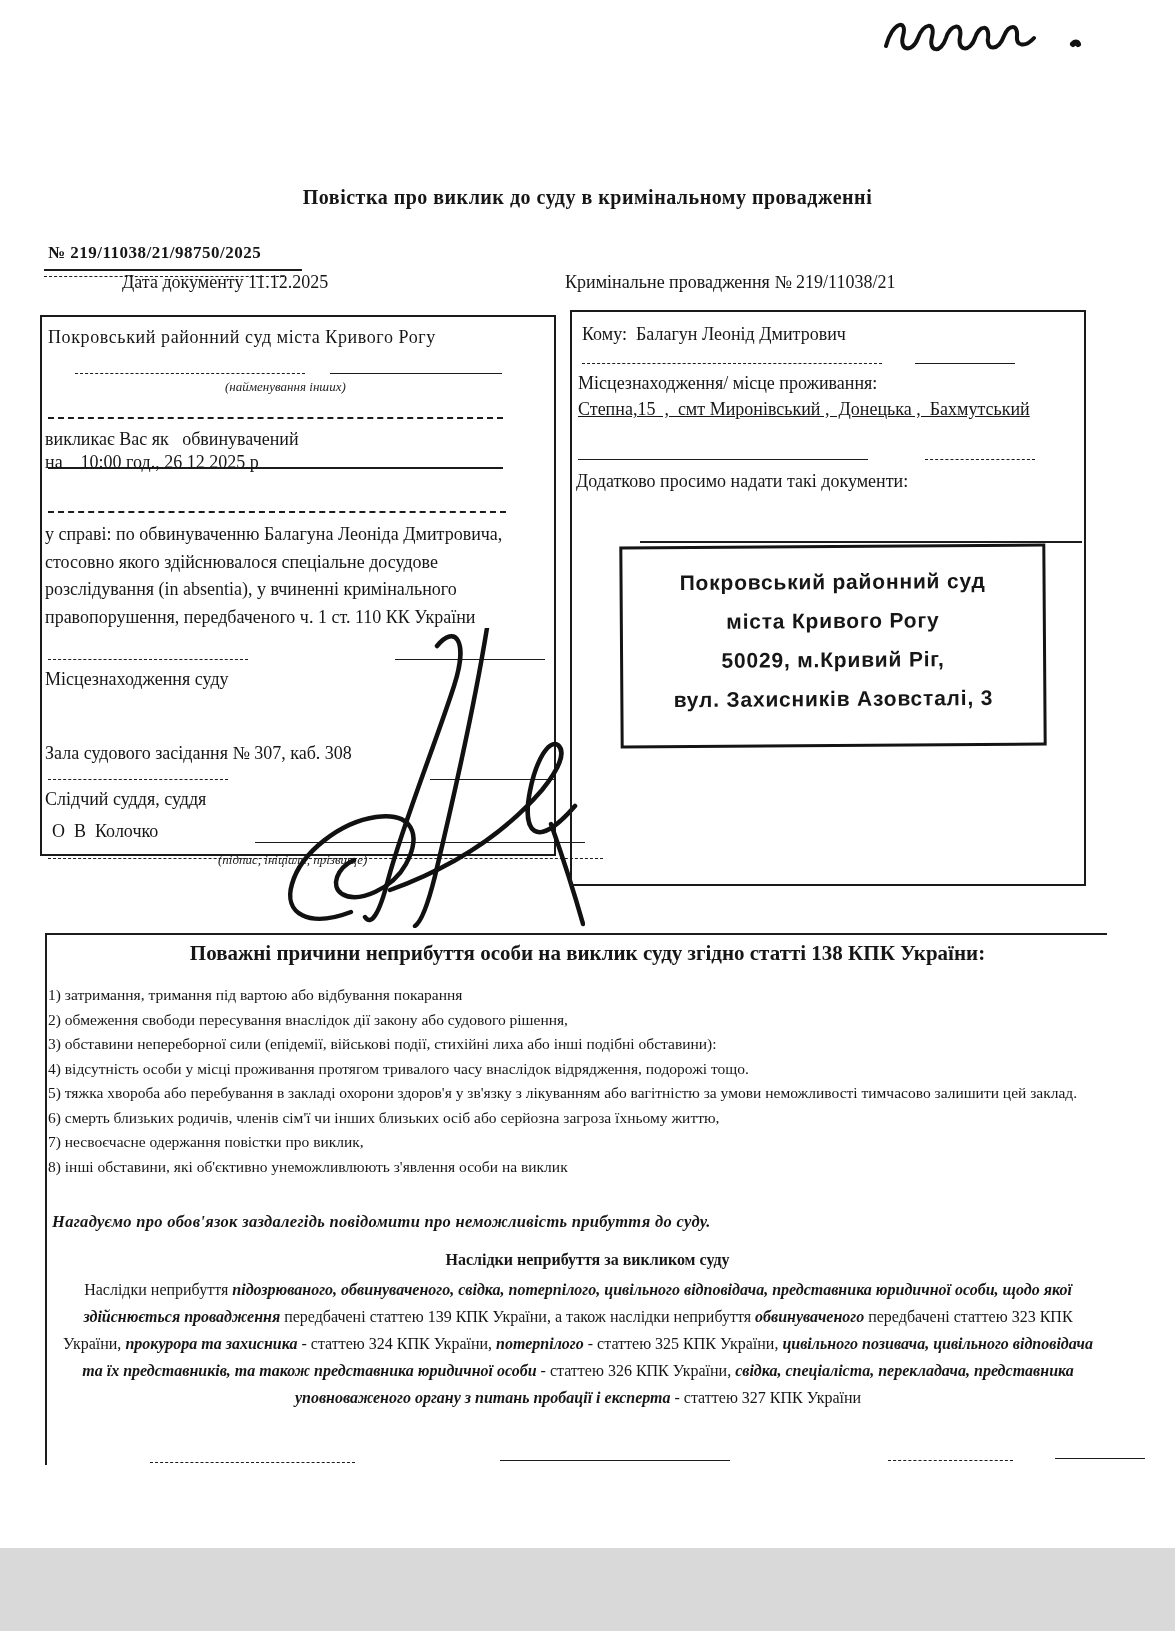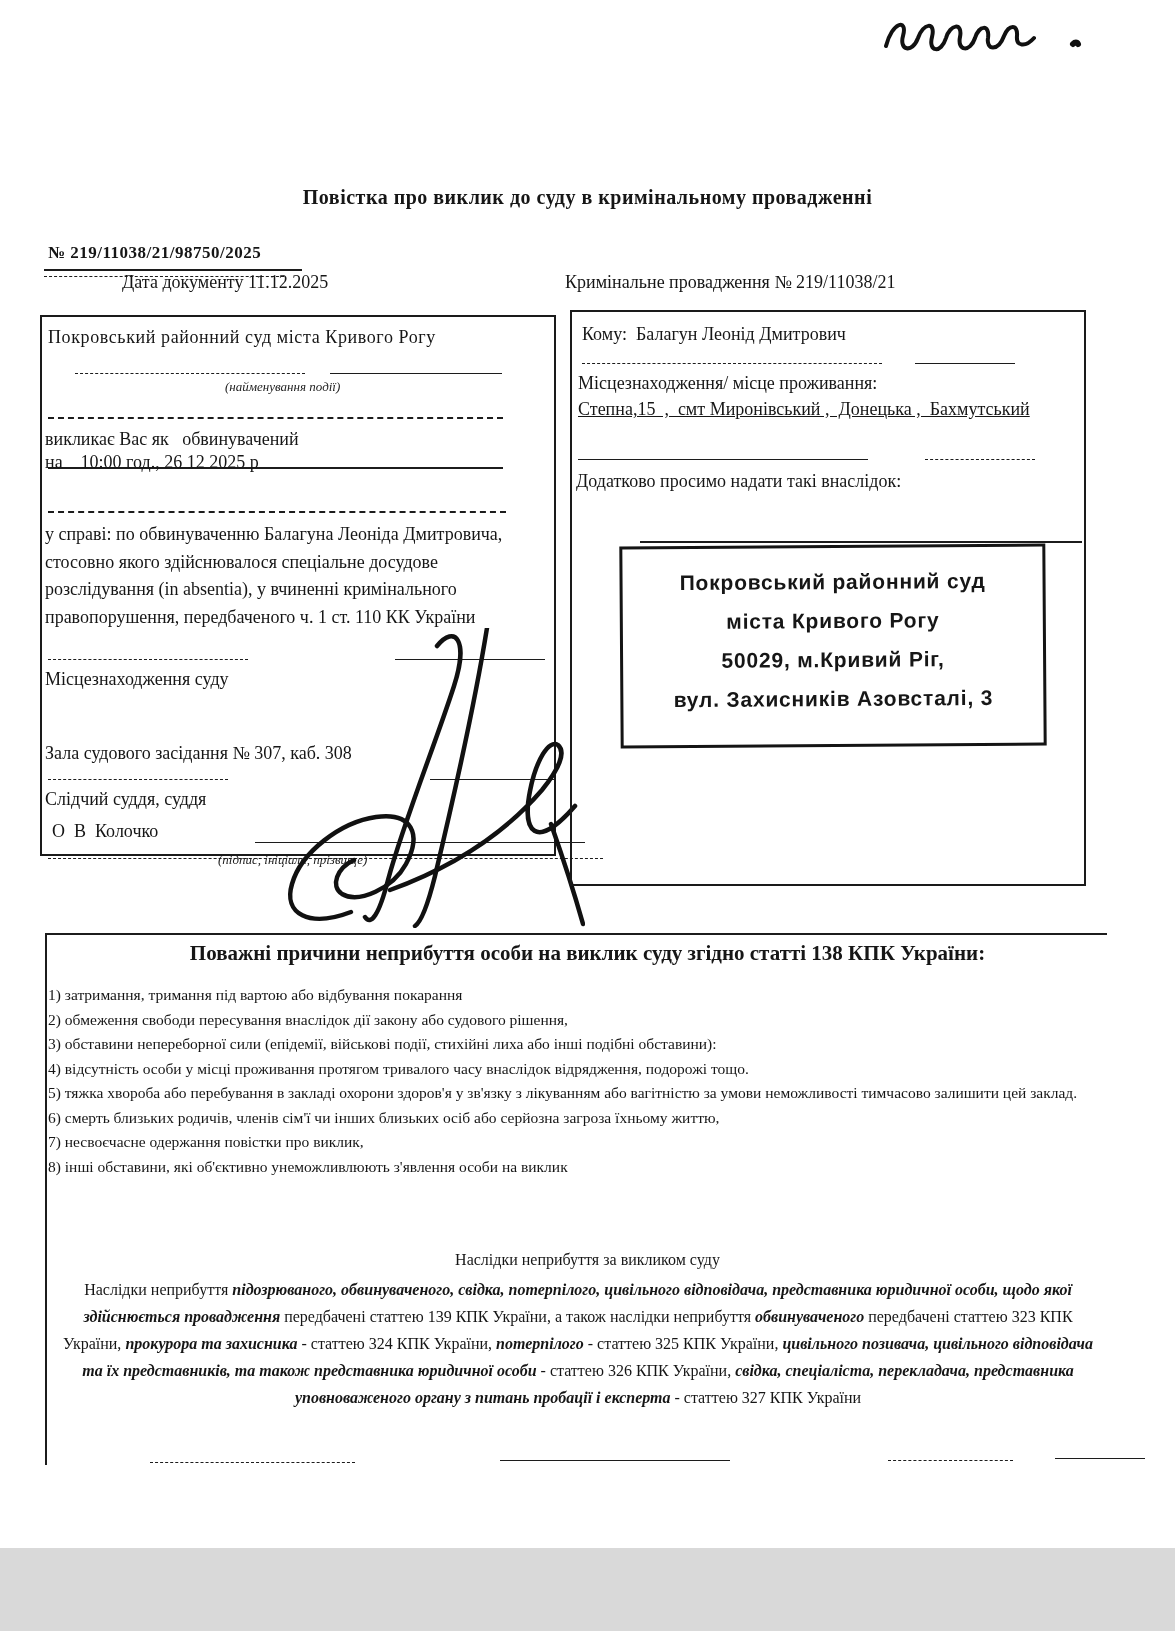--- a/index.html
+++ b/index.html
@@ -31,21 +31,21 @@
     border:3px solid #141414;
     font-family:"Liberation Sans", sans-serif;
     font-weight:bold;font-size:21px;line-height:39px;
     text-align:center;letter-spacing:.8px;
     transform:rotate(-0.4deg);
   }
   .notice-box{position:absolute;border-left:2px solid #1c1c1c;border-top:2px solid #1c1c1c;}
   .notice-head{font-size:21px;font-weight:bold;text-align:center;width:100%;}
   .reason{font-size:15.5px;line-height:24.5px;}
   .reminder{font-size:16.5px;font-weight:bold;font-style:italic;letter-spacing:.3px;}
-  .cons-title{font-size:16px;font-weight:normal;text-align:center;width:100%;}
+  .cons-title{font-size:16px;font-weight:bold;text-align:center;width:100%;}
   .cons-par{font-size:16px;line-height:27px;text-align:center;}
   .cons-par .it-b{font-style:italic;font-weight:bold;}
   svg.ink{position:absolute;stroke:#111;fill:none;stroke-linecap:round;stroke-linejoin:round;}
 </style>
 </head>
 <body>
 
 <div class="page">
 
   <svg class="ink" style="left:868px;top:2px;" width="280" height="62" viewBox="0 0 280 62" stroke-width="4">
@@ -60,21 +60,21 @@
   <div class="rule dash thin" style="left:44px;top:276px;width:240px;"></div>
 
   <div class="t hdr-line" style="left:122px;top:272px;">Дата документу 11.12.2025</div>
   <div class="t hdr-line" style="left:565px;top:272px;">Кримінальне провадження №  219/11038/21</div>
 
   <div class="box" style="left:40px;top:315px;width:512px;height:537px;"></div>
 
   <div class="t boxline" style="left:48px;top:325px;width:470px;letter-spacing:.6px;">Покровський районний суд міста Кривого Рогу</div>
   <div class="rule dash thin" style="left:75px;top:373px;width:230px;"></div>
   <div class="rule thin" style="left:330px;top:373px;width:172px;"></div>
-  <div class="t caption" style="left:225px;top:379px;">(найменування події)</div>
+  <div class="t caption" style="left:225px;top:379px;">(найменування інших)</div>
 
   <div class="rule dash" style="left:48px;top:417px;width:455px;"></div>
   <div class="t boxline pre" style="left:45px;top:427px;">викликає Вас як   обвинувачений</div>
 
   <div class="rule" style="left:48px;top:467px;width:455px;"></div>
   <div class="t boxline pre" style="left:45px;top:450px;">на    10:00 год., 26 12 2025 р</div>
 
   <div class="rule dash" style="left:48px;top:511px;width:458px;"></div>
   <div class="t boxline" style="left:45px;top:521px;width:490px;line-height:27.5px;">у справі: по обвинуваченню Балагуна Леоніда Дмитровича, стосовно якого здійснювалося спеціальне досудове розслідування (in absentia), у вчиненні кримінального правопорушення, передбаченого ч. 1 ст. 110 КК України</div>
 
@@ -105,21 +105,21 @@
 
   <div class="t boxline pre" style="left:582px;top:322px;">Кому:  Балагун Леонід Дмитрович</div>
   <div class="rule dash thin" style="left:582px;top:363px;width:300px;"></div>
   <div class="rule thin" style="left:915px;top:363px;width:100px;"></div>
 
   <div class="t boxline" style="left:578px;top:371px;">Місцезнаходження/ місце проживання:</div>
   <div class="t boxline pre" style="left:578px;top:397px;width:500px;text-decoration:underline;">Степна,15  ,  смт Миронівський ,  Донецька ,  Бахмутський</div>
 
   <div class="rule thin" style="left:578px;top:459px;width:290px;"></div>
   <div class="rule dash thin" style="left:925px;top:459px;width:110px;"></div>
-  <div class="t boxline" style="left:576px;top:469px;">Додатково просимо надати такі внаслідок:</div>
+  <div class="t boxline" style="left:576px;top:469px;">Додатково просимо надати такі документи:</div>
 
   <div class="rule" style="left:640px;top:541px;width:442px;"></div>
   <div class="stamp" style="left:620px;top:545px;width:420px;height:182px;padding-top:14px;">
     <div>Покровський районний суд</div>
     <div>міста Кривого Рогу</div>
     <div>50029, м.Кривий Ріг,</div>
     <div>вул. Захисників Азовсталі, 3</div>
   </div>
 
   <div class="notice-box" style="left:45px;top:933px;width:1060px;height:530px;"></div>
@@ -130,20 +130,21 @@
     <div class="reason">1) затримання, тримання під вартою або відбування покарання</div>
     <div class="reason">2) обмеження свободи пересування внаслідок дії закону або судового рішення,</div>
     <div class="reason">3) обставини непереборної сили (епідемії, військові події, стихійні лиха або інші подібні обставини):</div>
     <div class="reason">4) відсутність особи у місці проживання протягом тривалого часу внаслідок відрядження, подорожі тощо.</div>
     <div class="reason">5) тяжка хвороба або перебування в закладі охорони здоров'я у зв'язку з лікуванням або вагітністю за умови неможливості тимчасово залишити цей заклад.</div>
     <div class="reason">6) смерть близьких родичів, членів сім'ї чи інших близьких осіб або серйозна загроза їхньому життю,</div>
     <div class="reason">7) несвоєчасне одержання повістки про виклик,</div>
     <div class="reason">8) інші обставини, які об'єктивно унеможливлюють з'явлення особи на виклик</div>
   </div>
 
+  <div class="t reminder" style="left:52px;top:1212px;width:1040px;">Нагадуємо про обов'язок заздалегідь повідомити про неможливість прибуття до суду.</div>
 
   <div class="t cons-title" style="left:0;top:1251px;">Наслідки неприбуття за викликом суду</div>
 
   <div class="t cons-par" style="left:58px;top:1276px;width:1040px;">
     <span>Наслідки неприбуття </span><span class="it-b">підозрюваного, обвинуваченого, свідка, потерпілого, цивільного відповідача, представника юридичної особи, щодо якої здійснюється провадження </span><span>передбачені статтею 139 КПК України, а також наслідки неприбуття </span><span class="it-b">обвинуваченого </span><span>передбачені статтею 323 КПК України, </span><span class="it-b">прокурора та захисника </span><span>- статтею 324 КПК України, </span><span class="it-b">потерпілого </span><span>- статтею 325 КПК України, </span><span class="it-b">цивільного позивача, цивільного відповідача та їх представників, та також представника юридичної особи </span><span>- статтею 326 КПК України, </span><span class="it-b">свідка, спеціаліста, перекладача, представника уповноваженого органу з питань пробації і експерта </span><span>- статтею 327  КПК України</span>
   </div>
 
   <div class="rule dash thin" style="left:150px;top:1462px;width:205px;"></div>
   <div class="rule thin" style="left:500px;top:1460px;width:230px;"></div>
   <div class="rule dash thin" style="left:888px;top:1460px;width:125px;"></div>

